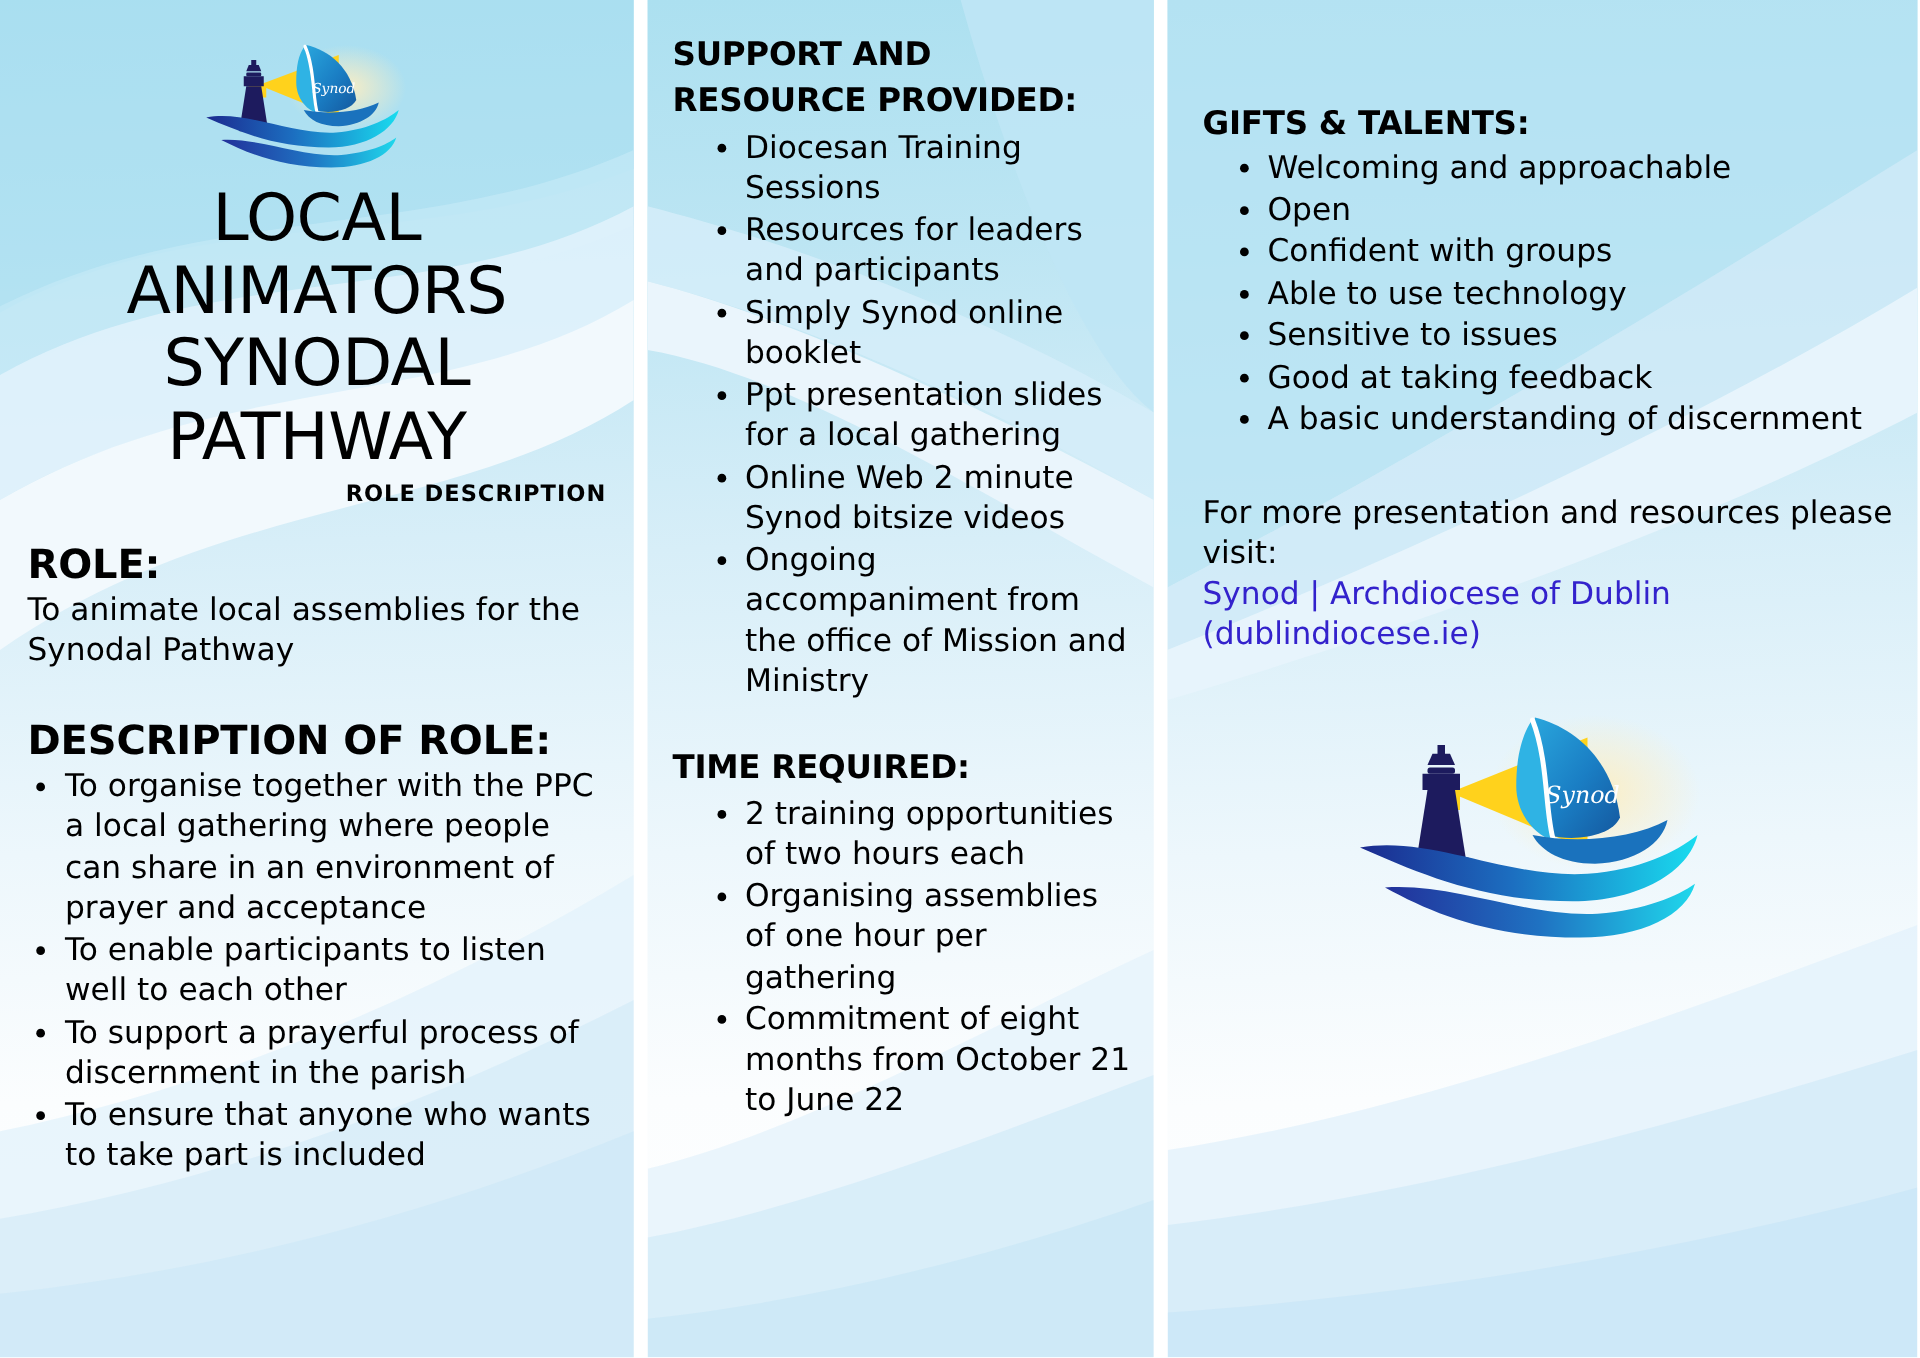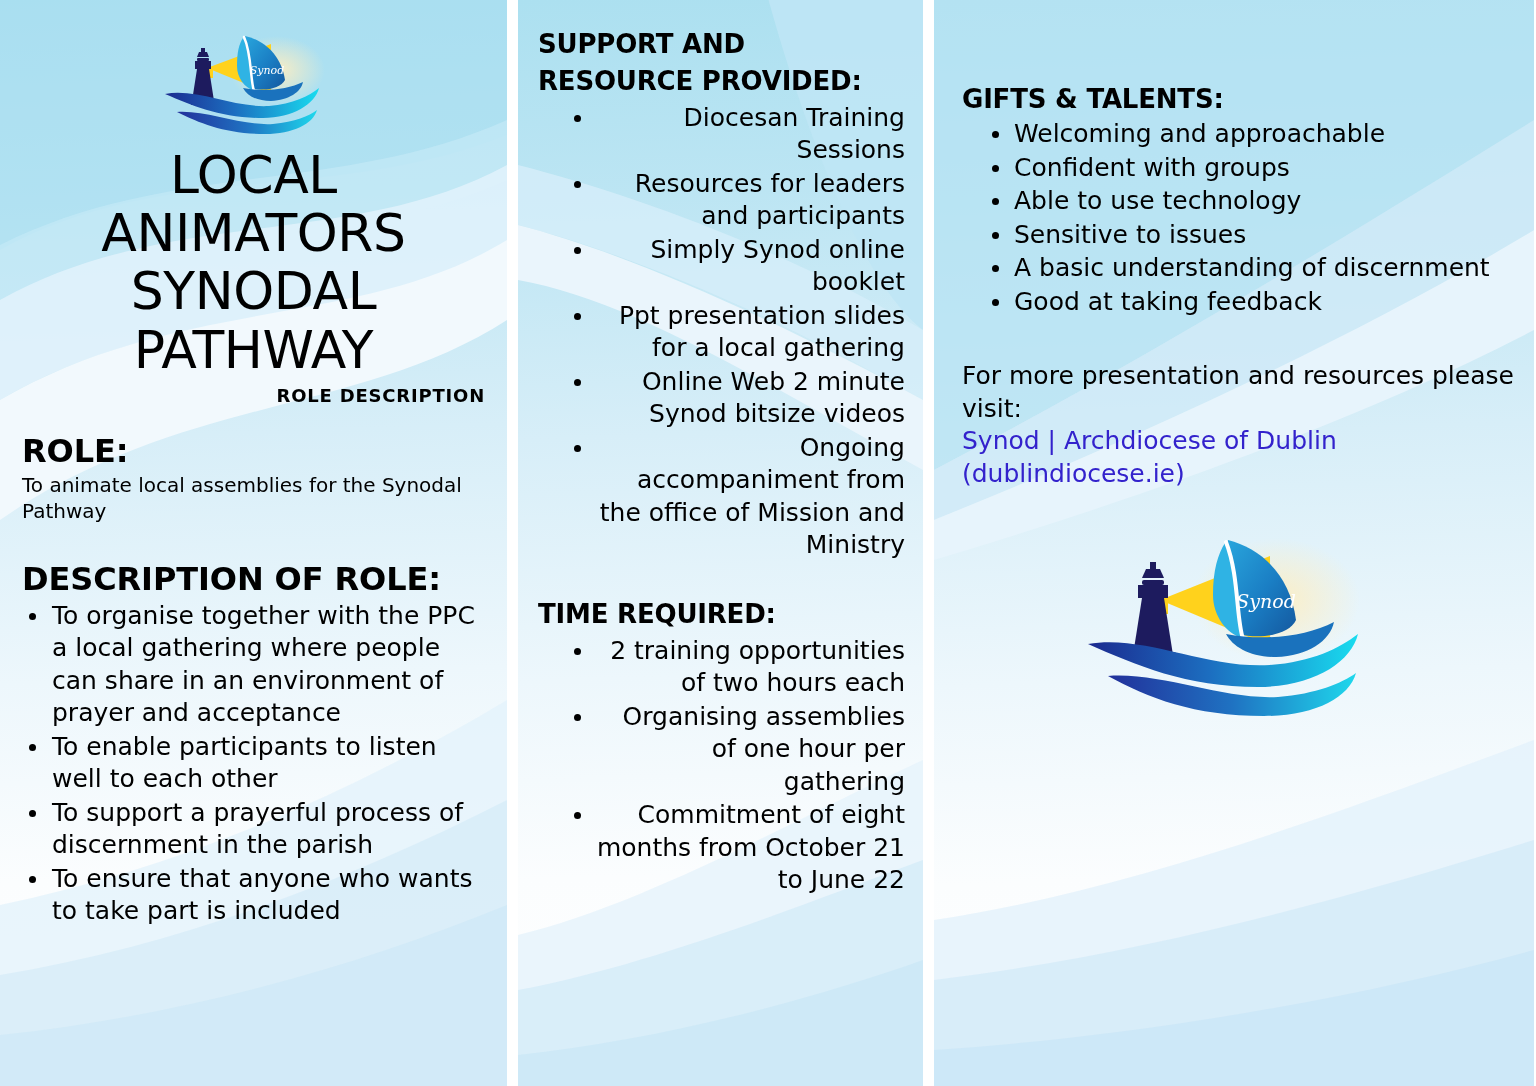--- a/index.html
+++ b/index.html
@@ -78,21 +78,21 @@
   .sec-head {
     font-family: "DejaVu Sans", sans-serif;
     font-size: 32px;
     font-weight: 700;
     color: #000000;
     letter-spacing: -0.1px;
     margin: 0;
   }
   .body-text {
     font-family: "DejaVu Sans", sans-serif;
-    font-size: 20px;
+    font-size: 25px;
     line-height: 1.30;
     color: #000000;
     margin: 2px 0 0 0;
     font-weight: 400;
   }
   ul.bullets {
     list-style: none;
     margin: 2px 0 0 0;
     padding: 0;
   }
@@ -127,21 +127,20 @@
     line-height: 1.42;
     margin: 26px 0 0 0;
     white-space: pre-line;
     letter-spacing: -0.2px;
   }
   .mid-head.time { margin-top: 34px; }
   ul.mid-bullets {
     list-style: none;
     margin: 2px 0 0 28px;
     padding: 0;
-    text-align: right;
   }
   ul.mid-bullets > li {
     position: relative;
     font-family: "DejaVu Sans", sans-serif;
     font-size: 25px;
     line-height: 1.30;
     color: #000000;
     padding-left: 30px;
     margin: 0 0 1px 0;
   }
@@ -340,25 +339,26 @@
         <path d="M0,1086 L511,1086 L511,740 C350,810 170,890 0,920 Z" fill="#e4f2fb" opacity="0.85"></path>
         <path d="M0,1086 L511,1086 L511,840 C360,895 180,955 0,980 Z" fill="#d2eaf8" opacity="0.7"></path>
         <path d="M0,1086 L511,1086 L511,950 C370,995 190,1035 0,1050 Z" fill="#c6e5f6" opacity="0.6"></path>
       </svg>
     </div>
 
     <div class="content">
       <h2 class="right-head">GIFTS &amp; TALENTS:</h2>
       <ul class="right-bullets">
         <li>Welcoming and approachable</li>
+        <li>Open</li>
         <li>Confident with groups</li>
         <li>Able to use technology</li>
         <li>Sensitive to issues</li>
+        <li>Good at taking feedback</li>
         <li>A basic understanding of discernment</li>
-        <li>Good at taking feedback</li>
       </ul>
 
       <p class="cta-text">For more presentation and resources please visit:</p>
       <a class="cta-link" href="#">Synod | Archdiocese of Dublin (dublindiocese.ie)</a>
 
       <div class="logo-bottom">
         <svg viewBox="0 0 320 215" aria-hidden="true">
           <defs>
             <linearGradient id="sailg2" x1="0" y1="0" x2="1" y2="1">
               <stop offset="0%" stop-color="#2aa8de"></stop>

